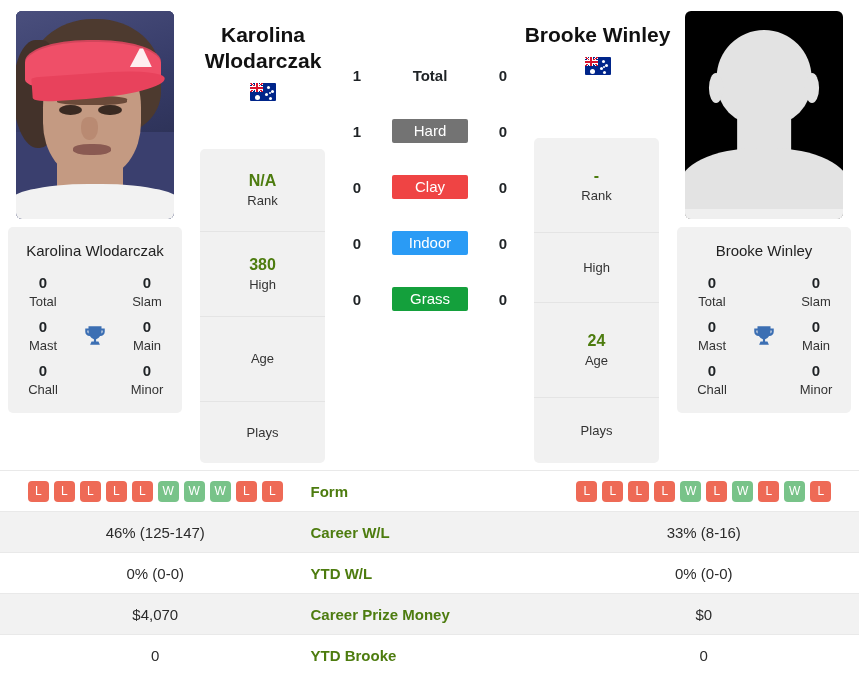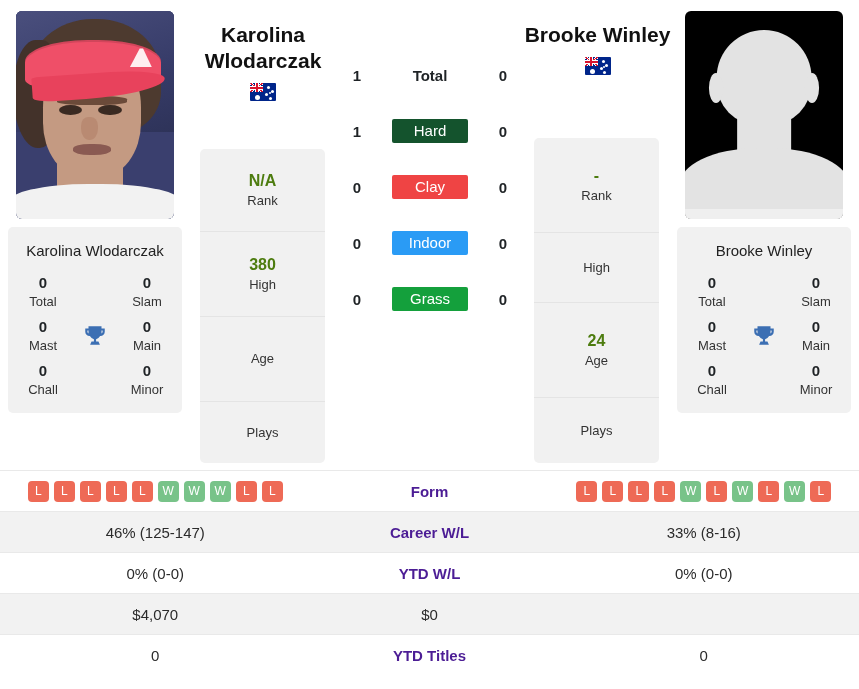--- a/index.html
+++ b/index.html
@@ -193,21 +193,21 @@
     grid-template-columns: 1fr 238px 1fr;
     align-items: center;
     height: 41px;
     border-top: 1px solid #e9e9e9;
   }
   .srow.alt { background: #f2f2f2; }
   .srow .sval {
     text-align: center; font-size: 15px; color: #2b2b2b;
   }
   .srow .slab {
-    text-align: center; font-size: 15px; font-weight: bold; color: #4c1d95;
+    font-size: 15px; font-weight: bold; color: #4d7c0f;
   }
   .formwrap { display: flex; justify-content: center; gap: 5px; }
   .fbadge {
     width: 21px; height: 21px; border-radius: 4px;
     font-size: 12px; line-height: 21px; text-align: center;
     color: #ffffff;
   }
   .fbadge.W { background: #78c389; }
   .fbadge.L { background: #ee6a56; }
 </style>
@@ -362,21 +362,21 @@
     </div>
 
     <div class="surf">
       <div class="surf-row" style="top:62px">
         <span class="surf-num">1</span>
         <span class="surf-plain">Total</span>
         <span class="surf-num">0</span>
       </div>
       <div class="surf-row" style="top:118px">
         <span class="surf-num">1</span>
-        <span class="surf-badge" style="background:#14532d">Hard</span>
+        <span class="surf-badge" style="background:#737373">Hard</span>
         <span class="surf-num">0</span>
       </div>
       <div class="surf-row" style="top:174px">
         <span class="surf-num">0</span>
         <span class="surf-badge" style="background:#ef4444">Clay</span>
         <span class="surf-num">0</span>
       </div>
       <div class="surf-row" style="top:230px">
         <span class="surf-num">0</span>
         <span class="surf-badge" style="background:#2a9bf5">Indoor</span>
@@ -462,23 +462,24 @@
     </div>
 
     <div class="srow">
       <div class="sval">0% (0-0)</div>
       <div class="slab">YTD W/L</div>
       <div class="sval">0% (0-0)</div>
     </div>
 
     <div class="srow alt">
       <div class="sval">$4,070</div>
+      <div class="slab">Career Prize Money</div>
       <div class="sval">$0</div>
     </div>
 
     <div class="srow">
       <div class="sval">0</div>
-      <div class="slab">YTD Titles</div>
+      <div class="slab">YTD Brooke</div>
       <div class="sval">0</div>
     </div>
 
   </div>
 </div>
 
 </body></html>

